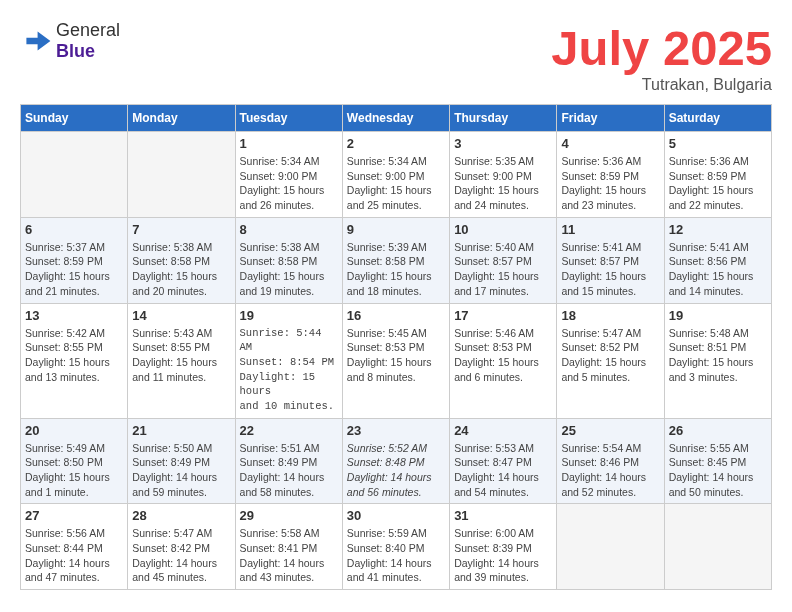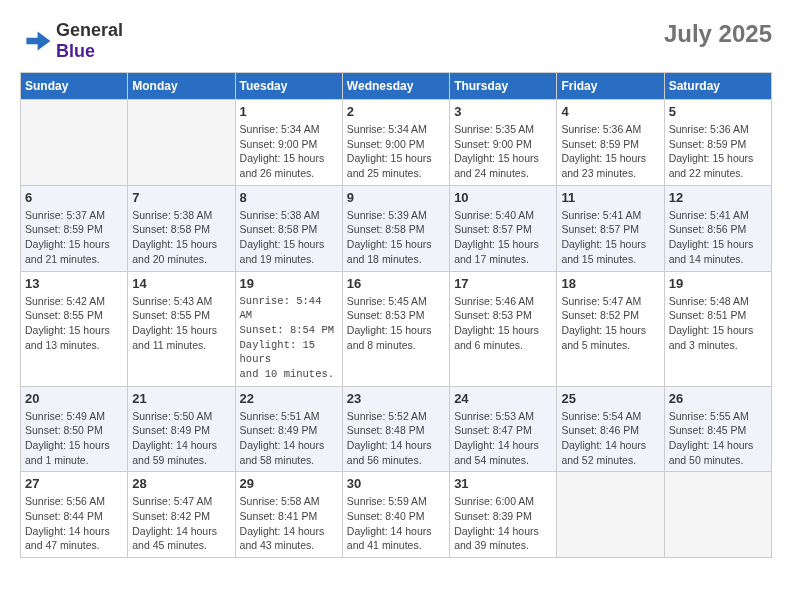--- a/index.html
+++ b/index.html
@@ -15,40 +15,40 @@
       justify-content: space-between;
       align-items: flex-start;
       margin-bottom: 10px;
     }
     .logo {
       display: flex;
       align-items: center;
     }
     .logo-text-general {
       font-size: 18px;
-      font-weight: bold;
+      font-weight: normal;
       color: #333;
     }
     .logo-text-blue {
       font-size: 18px;
       font-weight: bold;
       color: #4c1d95;
     }
     .logo-icon {
       width: 32px;
       height: 32px;
       margin-right: 4px;
     }
     .title-block {
       text-align: right;
     }
     .month-title {
-      font-size: 24px;
+      font-size: 49px;
       font-weight: bold;
-      color: #737373;
+      color: #ef4444;
     }
     .location-title {
       font-size: 16px;
       color: #555;
     }
     .calendar {
       width: 100%;
       border-collapse: collapse;
       font-size: 11px;
     }
@@ -98,20 +98,21 @@
 
       <polygon points="22,8 38,20 22,32 22,24 8,24 8,16 22,16" fill="#2a6ec4"></polygon>
     </svg>
     <div>
       <span class="logo-text-general">General</span><br>
       <span class="logo-text-blue">Blue</span>
     </div>
   </div>
   <div class="title-block">
     <div class="month-title">July 2025</div>
+    <div class="location-title">Tutrakan, Bulgaria</div>
   </div>
 </div>
 
 <table class="calendar">
   <thead>
     <tr>
     <th>Sunday</th>
         <th>Monday</th>
         <th>Tuesday</th>
         <th>Wednesday</th>
@@ -279,21 +280,21 @@
         </td>
         <td>
           <span class="day-number">22</span>
           <div class="day-info" style="white-space: pre-line;">Sunrise: 5:51 AM
 Sunset: 8:49 PM
 Daylight: 14 hours
 and 58 minutes.</div>
         </td>
         <td>
           <span class="day-number">23</span>
-          <div class="day-info" style="white-space: pre-line;">Sunrise: 5:52 AM
+          <div class="day-info" style="white-space: pre-line; font-style: italic;">Sunrise: 5:52 AM
 Sunset: 8:48 PM
 Daylight: 14 hours
 and 56 minutes.</div>
         </td>
         <td>
           <span class="day-number">24</span>
           <div class="day-info" style="white-space: pre-line;">Sunrise: 5:53 AM
 Sunset: 8:47 PM
 Daylight: 14 hours
 and 54 minutes.</div>

